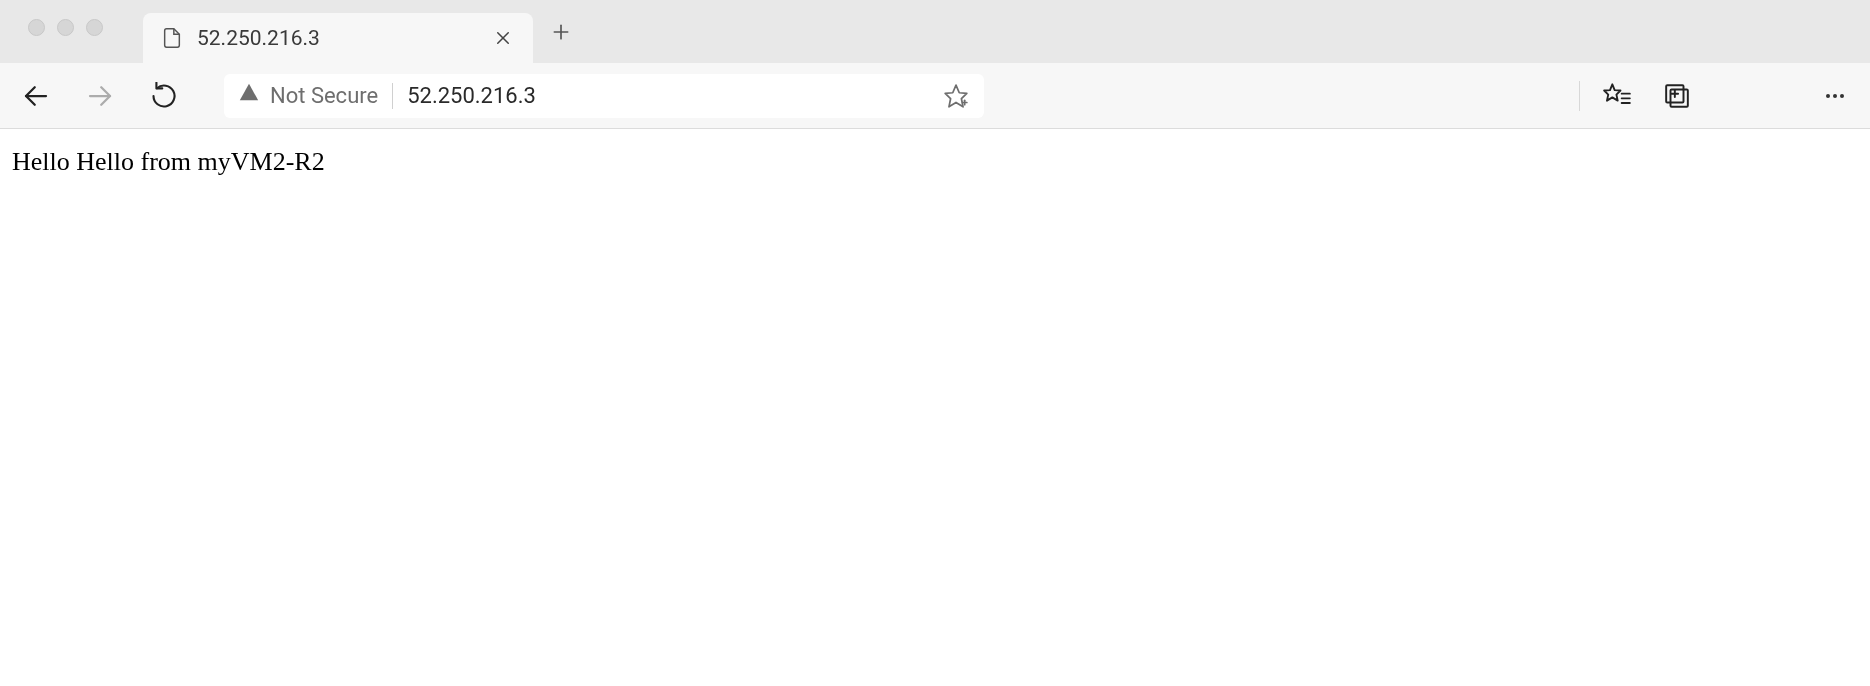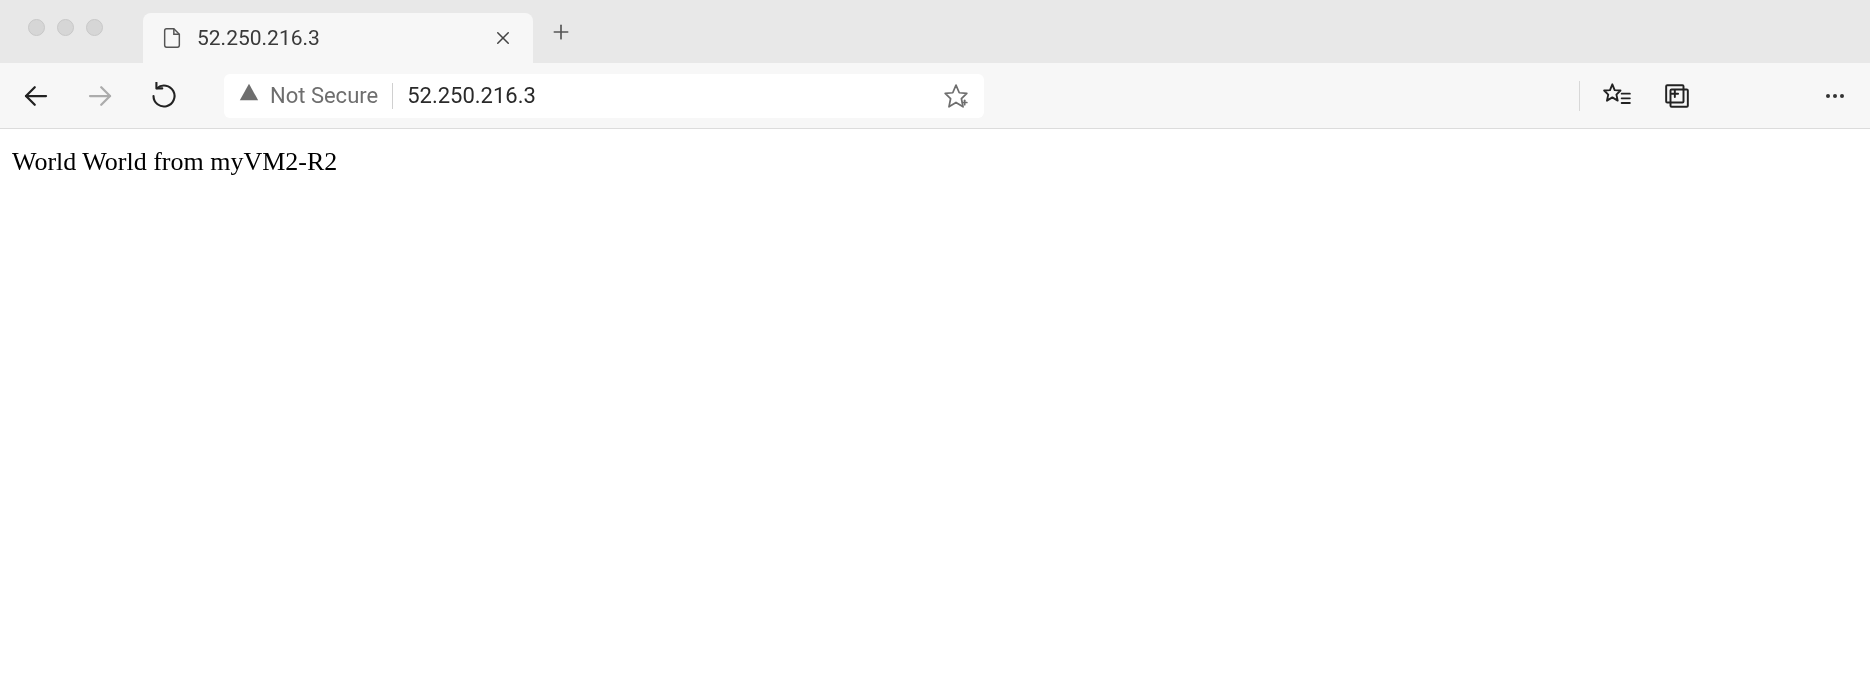--- a/index.html
+++ b/index.html
@@ -288,14 +288,14 @@
   <div class="settings-btn">
     <svg width="24" height="24" viewBox="0 0 24 24" fill="#333">
       <circle cx="5" cy="12" r="2"></circle>
       <circle cx="12" cy="12" r="2"></circle>
       <circle cx="19" cy="12" r="2"></circle>
     </svg>
   </div>
 </div>
 
 <div class="content">
-  <span>World World from myVM2-R2</span>
+  <span>Hello Hello from myVM2-R2</span>
 </div>
 
 </body></html>

